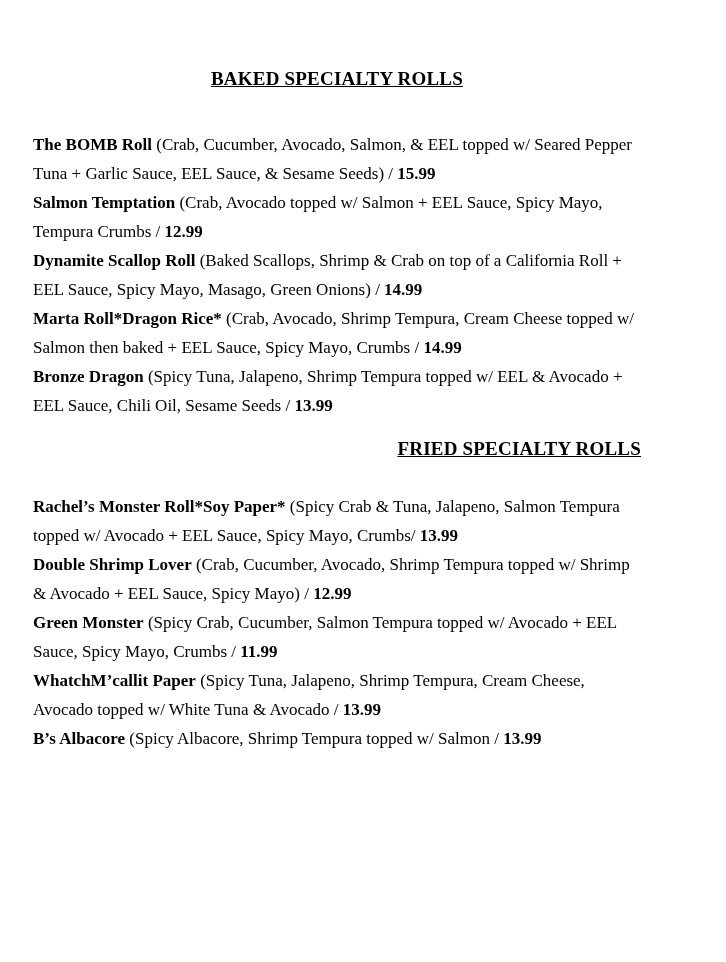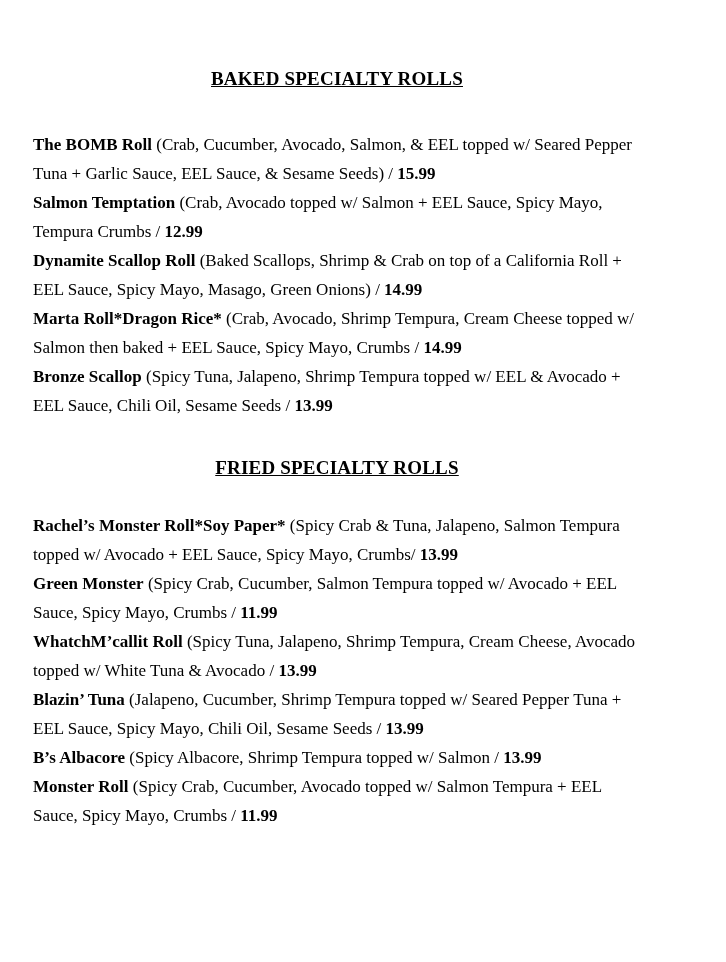--- a/index.html
+++ b/index.html
@@ -17,22 +17,23 @@
   .section-title {
     font-size: 19px;
     line-height: 26px;
     font-weight: bold;
     text-decoration: underline;
     text-align: center;
     margin: 0 0 38px 0;
     letter-spacing: 0.2px;
   }
   .section-title.second {
-    margin-top: 35px;
+    margin-top: 16px;
     margin-bottom: 30px;
+    text-align: right;
   }
   .menu-item {
     font-size: 17px;
     line-height: 29px;
     text-align: left;
   }
   .item-name { font-weight: bold; }
   .item-desc { font-weight: normal; }
   .item-price { font-weight: bold; }
 </style>
@@ -57,51 +58,46 @@
     <span class="item-name">Dynamite Scallop Roll</span>
     <span class="item-desc">(Baked Scallops, Shrimp &amp; Crab on top of a California Roll + EEL Sauce, Spicy Mayo, Masago, Green Onions) /</span>
     <span class="item-price">14.99</span>
   </p>
   <p class="menu-item">
     <span class="item-name">Marta Roll*Dragon Rice*</span>
     <span class="item-desc">(Crab, Avocado, Shrimp Tempura, Cream Cheese topped w/ Salmon then baked + EEL Sauce, Spicy Mayo, Crumbs /</span>
     <span class="item-price">14.99</span>
   </p>
   <p class="menu-item">
-    <span class="item-name">Bronze Scallop</span>
+    <span class="item-name">Bronze Dragon</span>
     <span class="item-desc">(Spicy Tuna, Jalapeno, Shrimp Tempura topped w/ EEL &amp; Avocado + EEL Sauce, Chili Oil, Sesame Seeds /</span>
     <span class="item-price">13.99</span>
   </p>
 
   <h2 class="section-title second">FRIED SPECIALTY ROLLS</h2>
 
   <p class="menu-item">
     <span class="item-name">Rachel’s Monster Roll*Soy Paper*</span>
     <span class="item-desc">(Spicy Crab &amp; Tuna, Jalapeno, Salmon Tempura topped w/ Avocado + EEL Sauce, Spicy Mayo, Crumbs/</span>
     <span class="item-price">13.99</span>
   </p>
   <p class="menu-item">
+    <span class="item-name">Double Shrimp Lover</span>
+    <span class="item-desc">(Crab, Cucumber, Avocado, Shrimp Tempura topped w/ Shrimp &amp; Avocado + EEL Sauce, Spicy Mayo) /</span>
+    <span class="item-price">12.99</span>
+  </p>
+  <p class="menu-item">
     <span class="item-name">Green Monster</span>
     <span class="item-desc">(Spicy Crab, Cucumber, Salmon Tempura topped w/ Avocado + EEL Sauce, Spicy Mayo, Crumbs /</span>
     <span class="item-price">11.99</span>
   </p>
   <p class="menu-item">
-    <span class="item-name">WhatchM’callit Roll</span>
+    <span class="item-name">WhatchM’callit Paper</span>
     <span class="item-desc">(Spicy Tuna, Jalapeno, Shrimp Tempura, Cream Cheese, Avocado topped w/ White Tuna &amp; Avocado /</span>
-    <span class="item-price">13.99</span>
-  </p>
-  <p class="menu-item">
-    <span class="item-name">Blazin’ Tuna</span>
-    <span class="item-desc">(Jalapeno, Cucumber, Shrimp Tempura topped w/ Seared Pepper Tuna + EEL Sauce, Spicy Mayo, Chili Oil, Sesame Seeds /</span>
     <span class="item-price">13.99</span>
   </p>
   <p class="menu-item">
     <span class="item-name">B’s Albacore</span>
     <span class="item-desc">(Spicy Albacore, Shrimp Tempura topped w/ Salmon /</span>
     <span class="item-price">13.99</span>
   </p>
-  <p class="menu-item">
-    <span class="item-name">Monster Roll</span>
-    <span class="item-desc">(Spicy Crab, Cucumber, Avocado topped w/ Salmon Tempura + EEL Sauce, Spicy Mayo, Crumbs /</span>
-    <span class="item-price">11.99</span>
-  </p>
 
 </div>
 
 </body></html>

